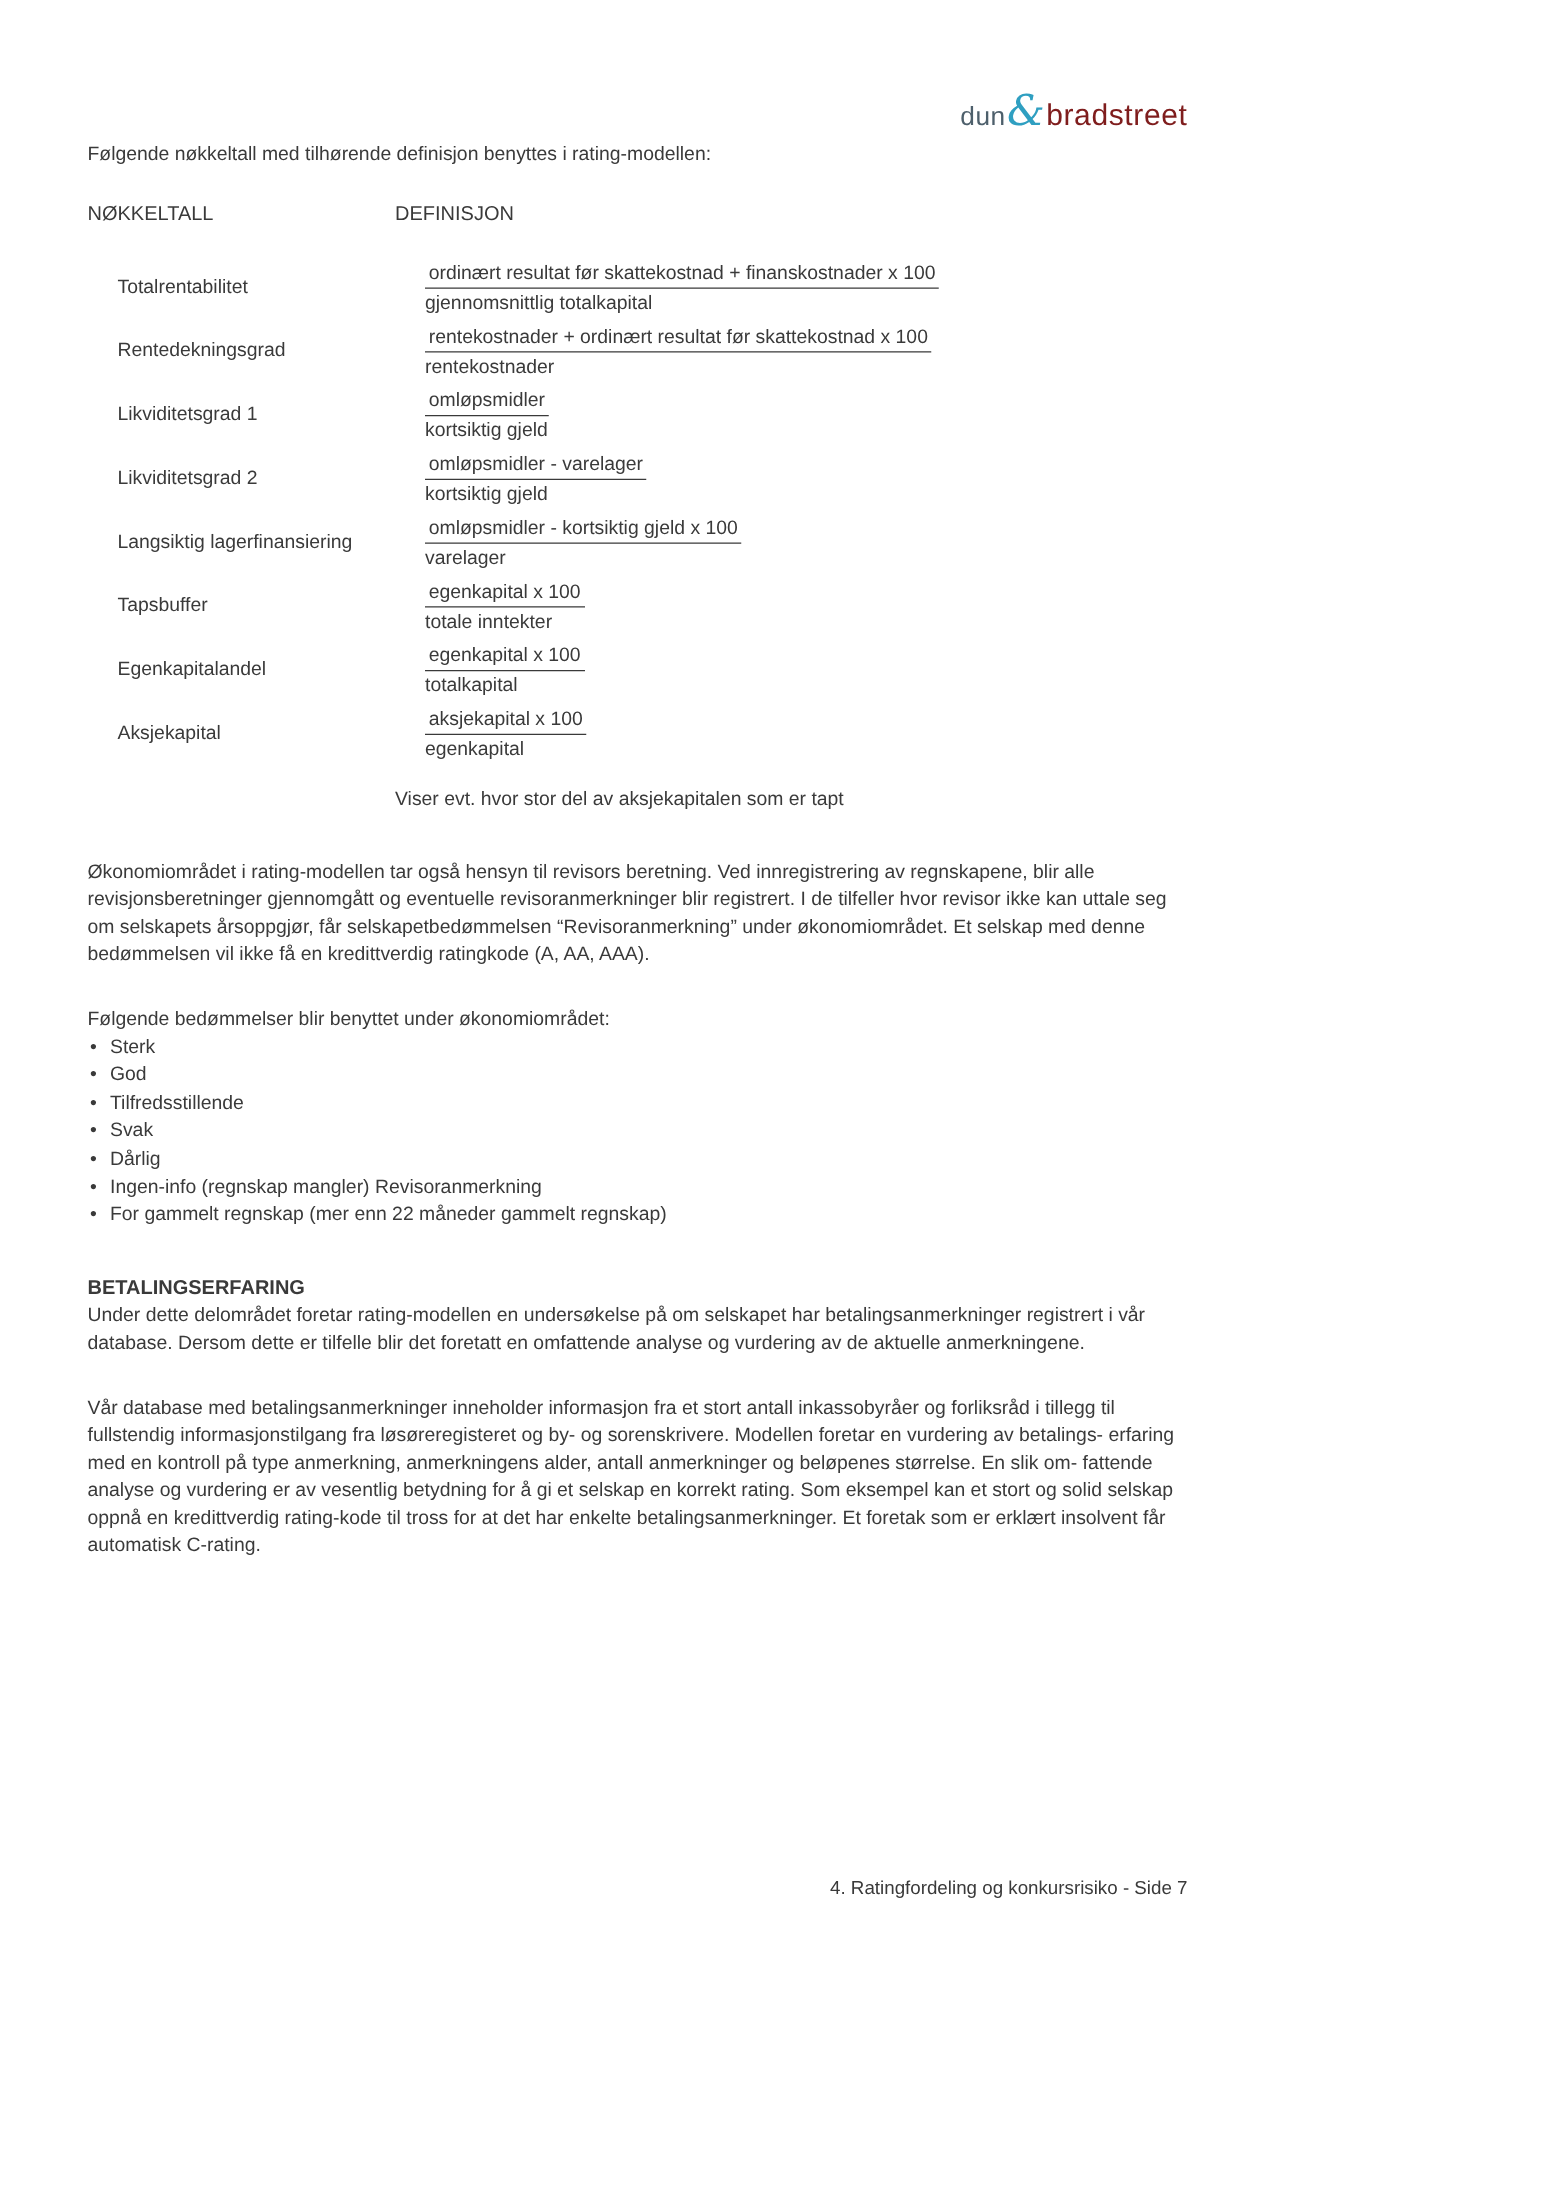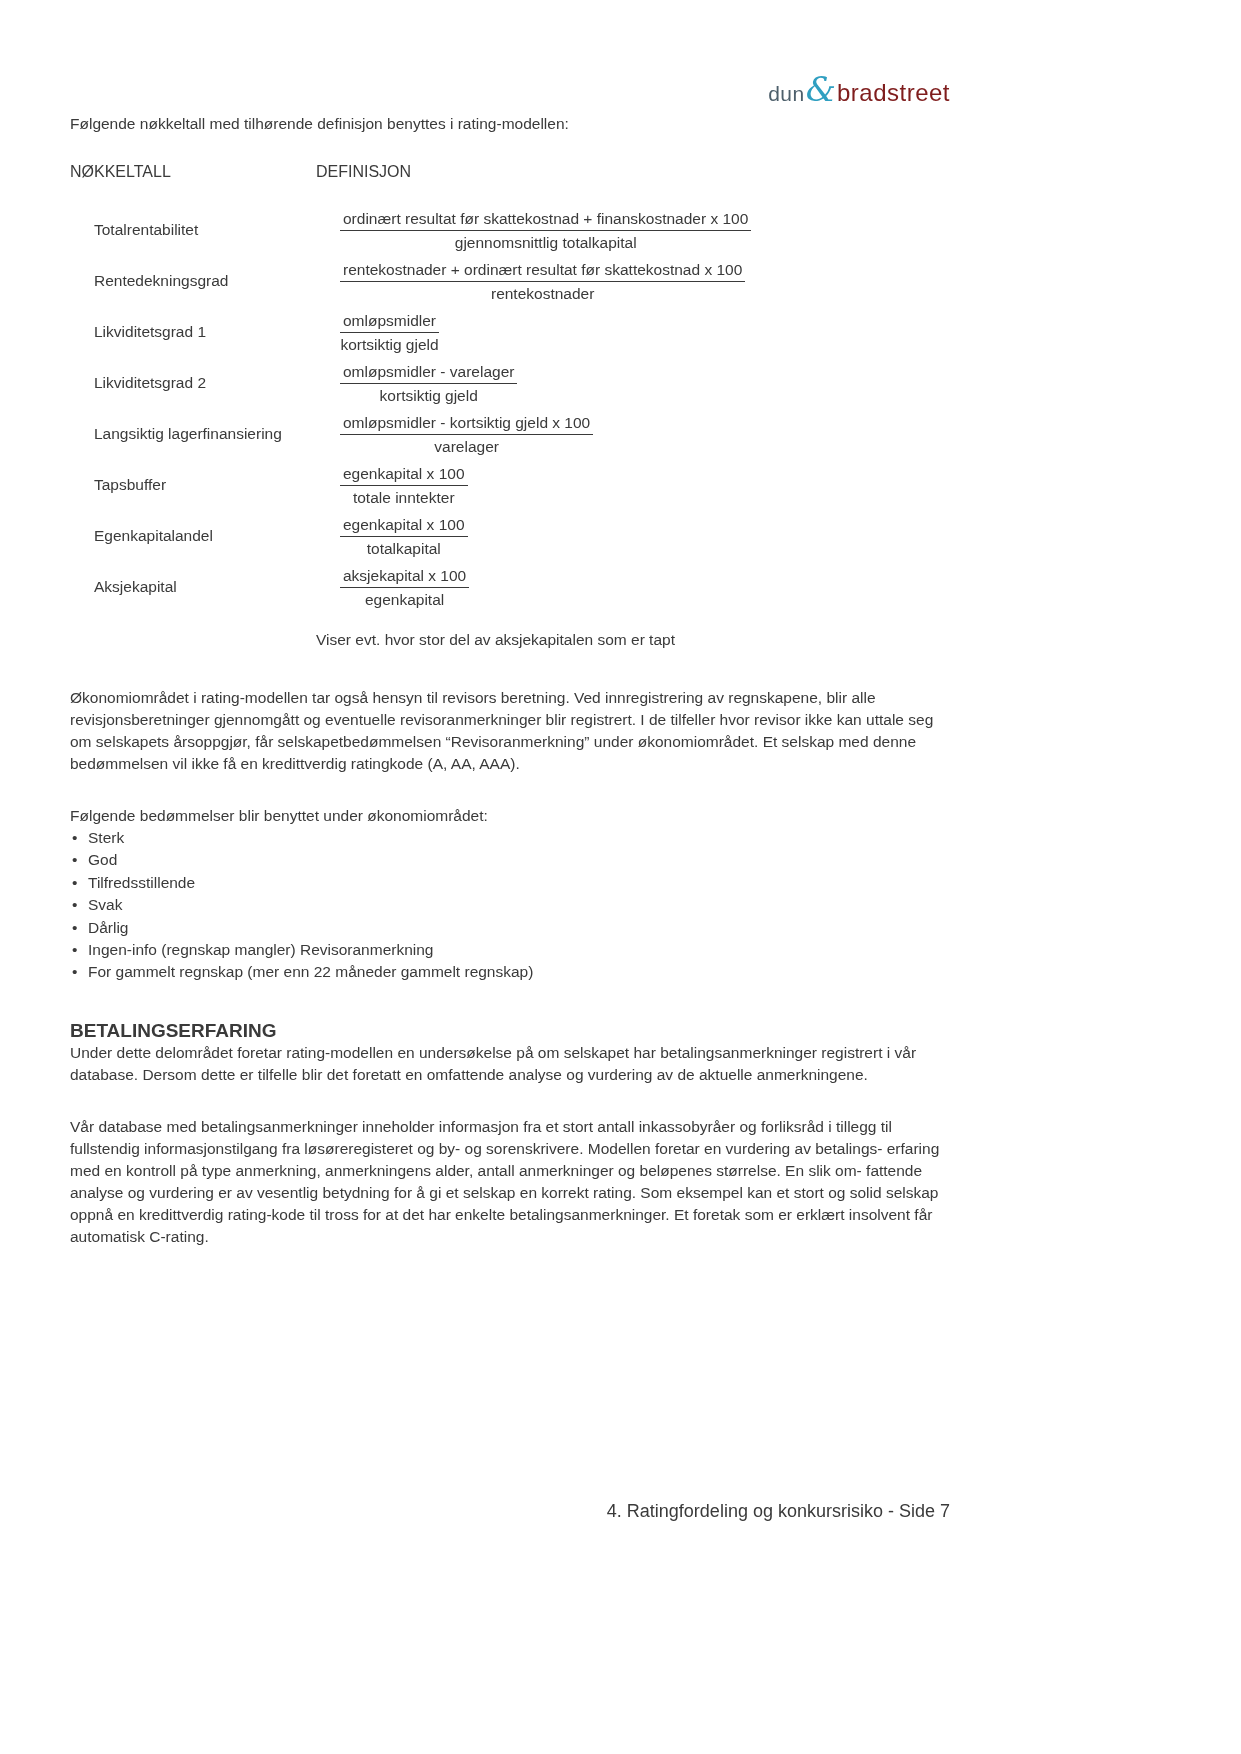--- a/index.html
+++ b/index.html
@@ -53,21 +53,21 @@
     display: grid;
     grid-template-columns: 246px 1fr;
     align-items: start;
     margin-bottom: 6px;
     min-height: 41px;
     margin-left: 24px;
   }
   .kv-label { padding-top: 10px; }
   .frac {
     display: inline-block;
-    text-align: center;
+    text-align: left;
     line-height: 19px;
   }
   .frac .num {
     display: block;
     border-bottom: 1px solid #3a3a3a;
     padding: 0 3px 2px 3px;
   }
   .frac .den {
     display: block;
     padding-top: 2px;
@@ -87,33 +87,33 @@
     line-height: 22.4px;
   }
   ul.assessments li { padding-left: 18px; position: relative; }
   ul.assessments li .bullet {
     position: absolute;
     left: 2px;
     top: 0;
   }
   .section-heading {
     font-weight: bold;
-    font-size: 19px;
+    font-size: 16px;
     margin-top: 36px;
     margin-bottom: 0;
   }
   .p-payment1 { margin-top: 0; }
   .p-payment2 { margin-top: 30px; }
   .footer {
     position: absolute;
     top: 1500px;
     left: 68px;
     right: 291px;
     text-align: right;
-    font-size: 18px;
+    font-size: 15px;
   }
 </style>
 </head>
 <body>
 
 <div class="page">
 
   <div class="logo">
     <span class="dun">dun</span><span class="amp">&amp;</span><span class="bradstreet">bradstreet</span>
   </div>

